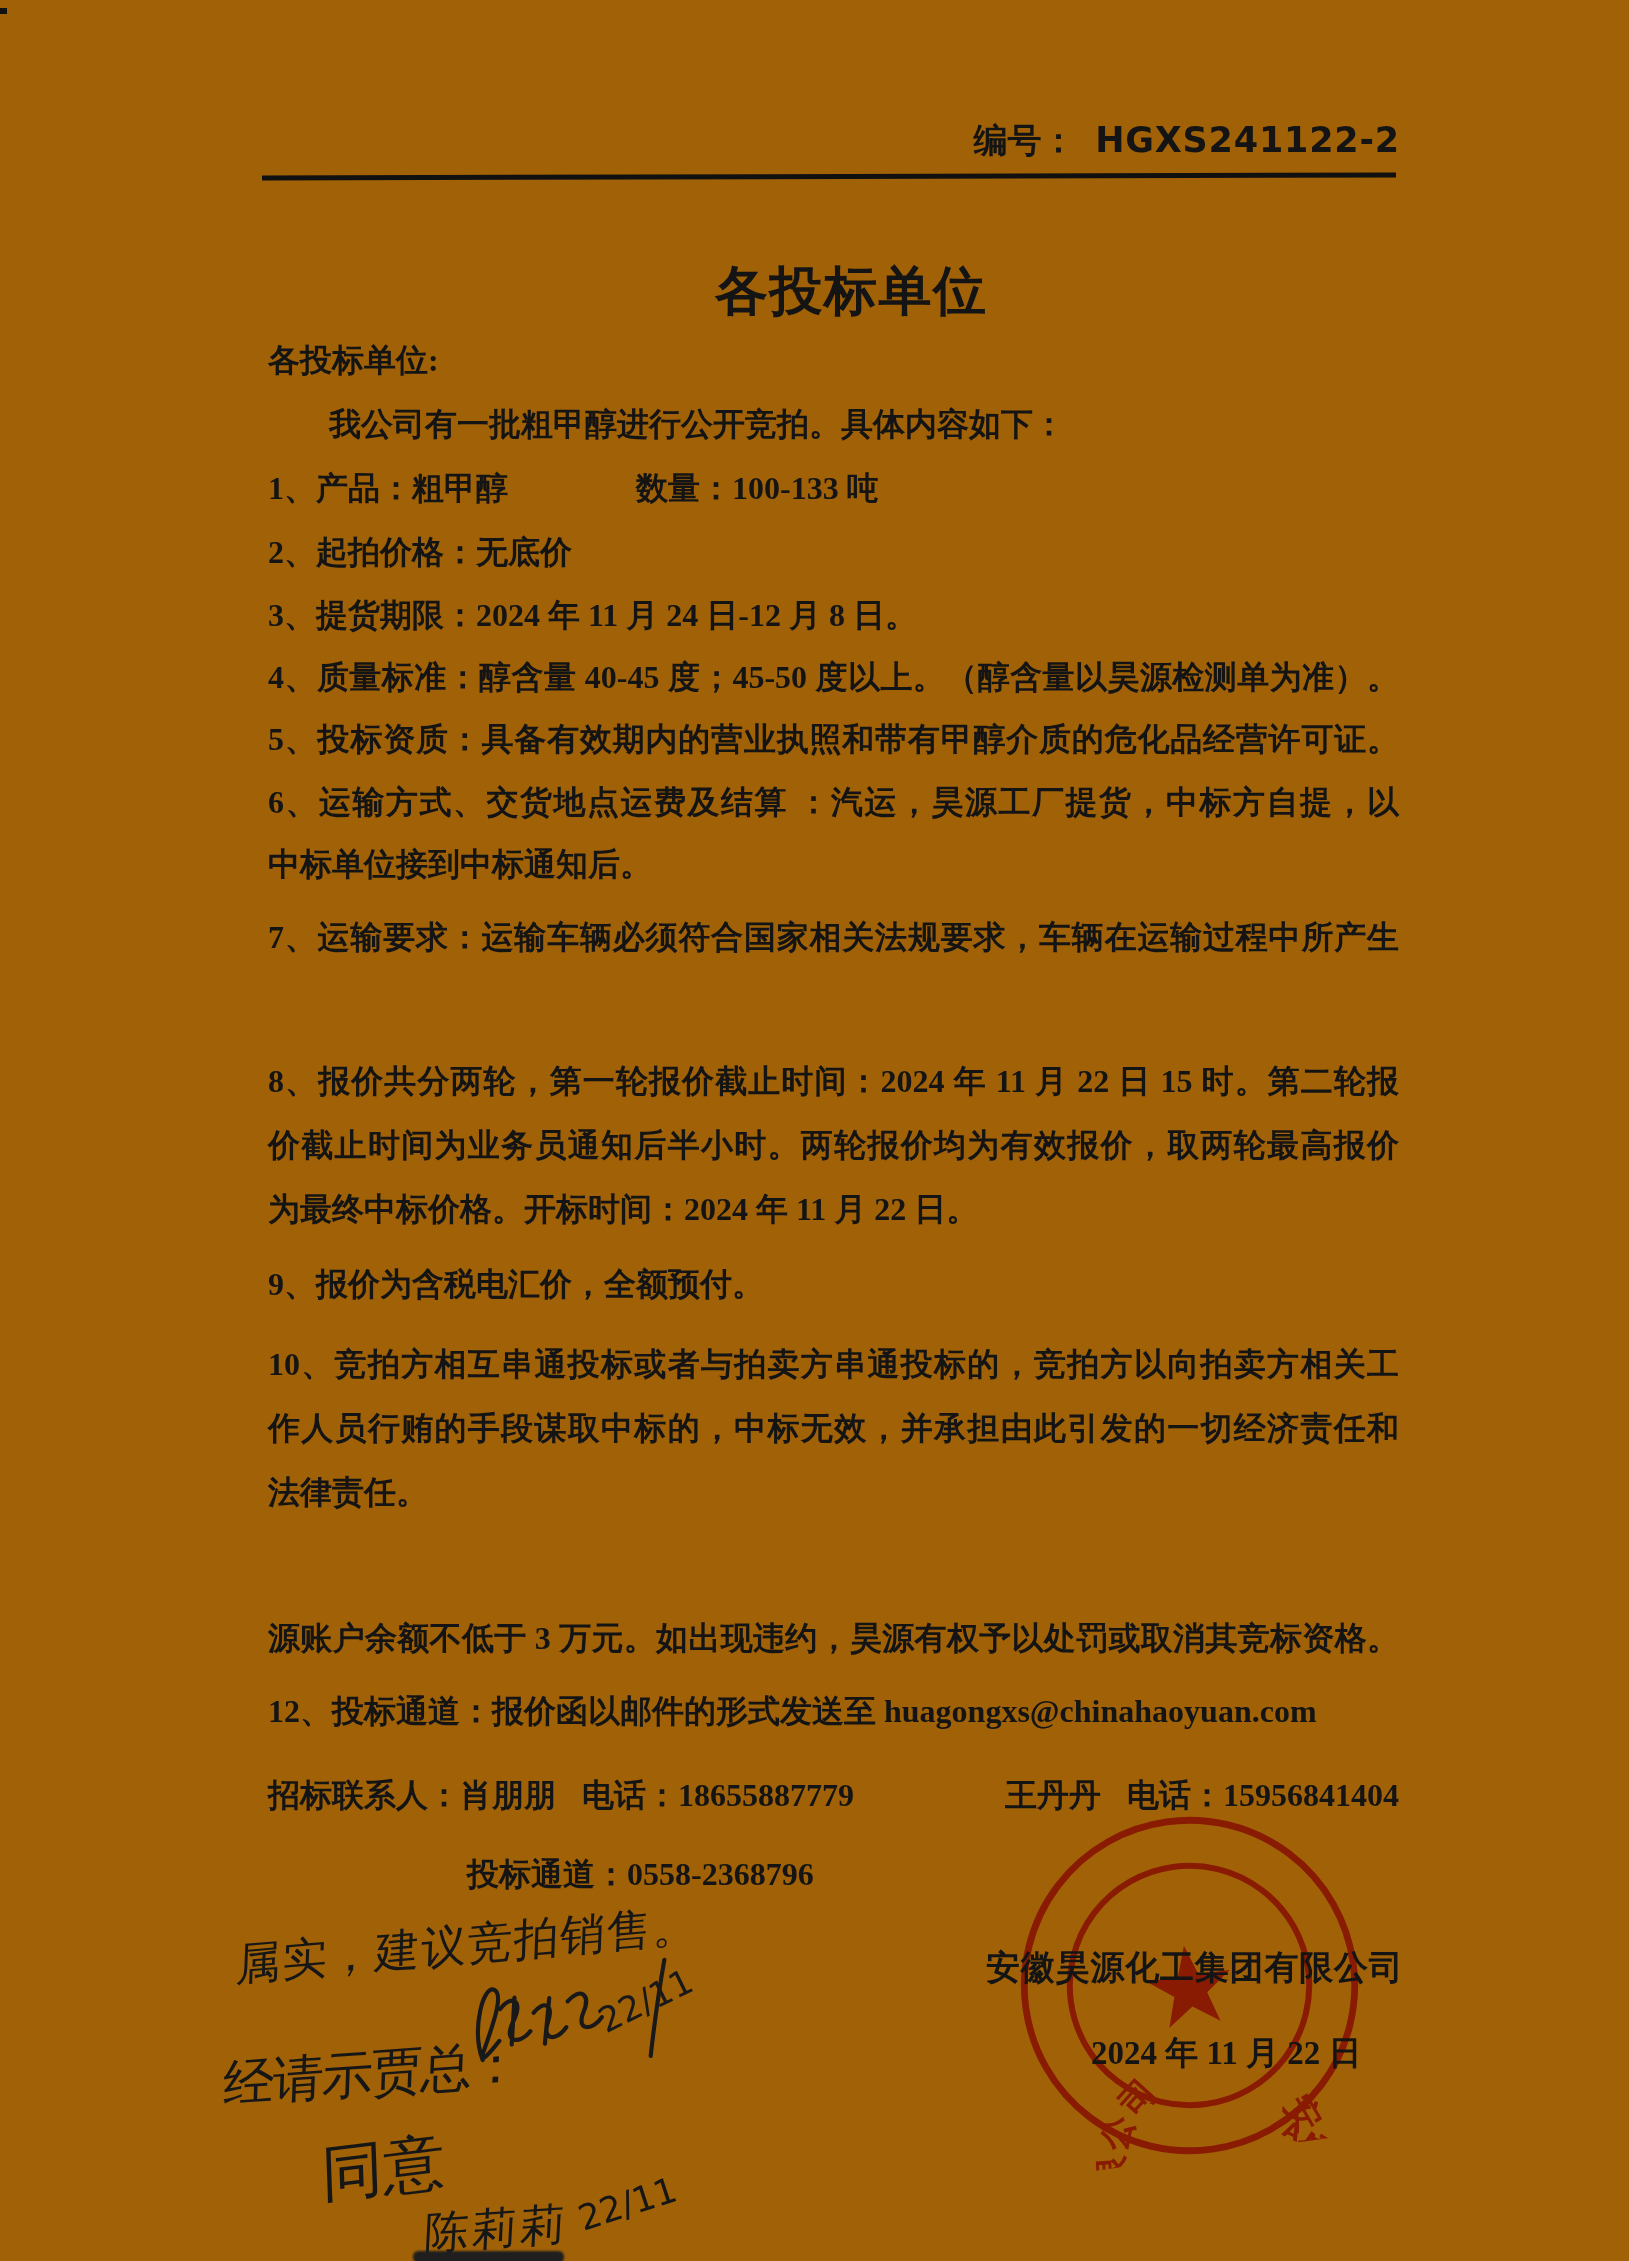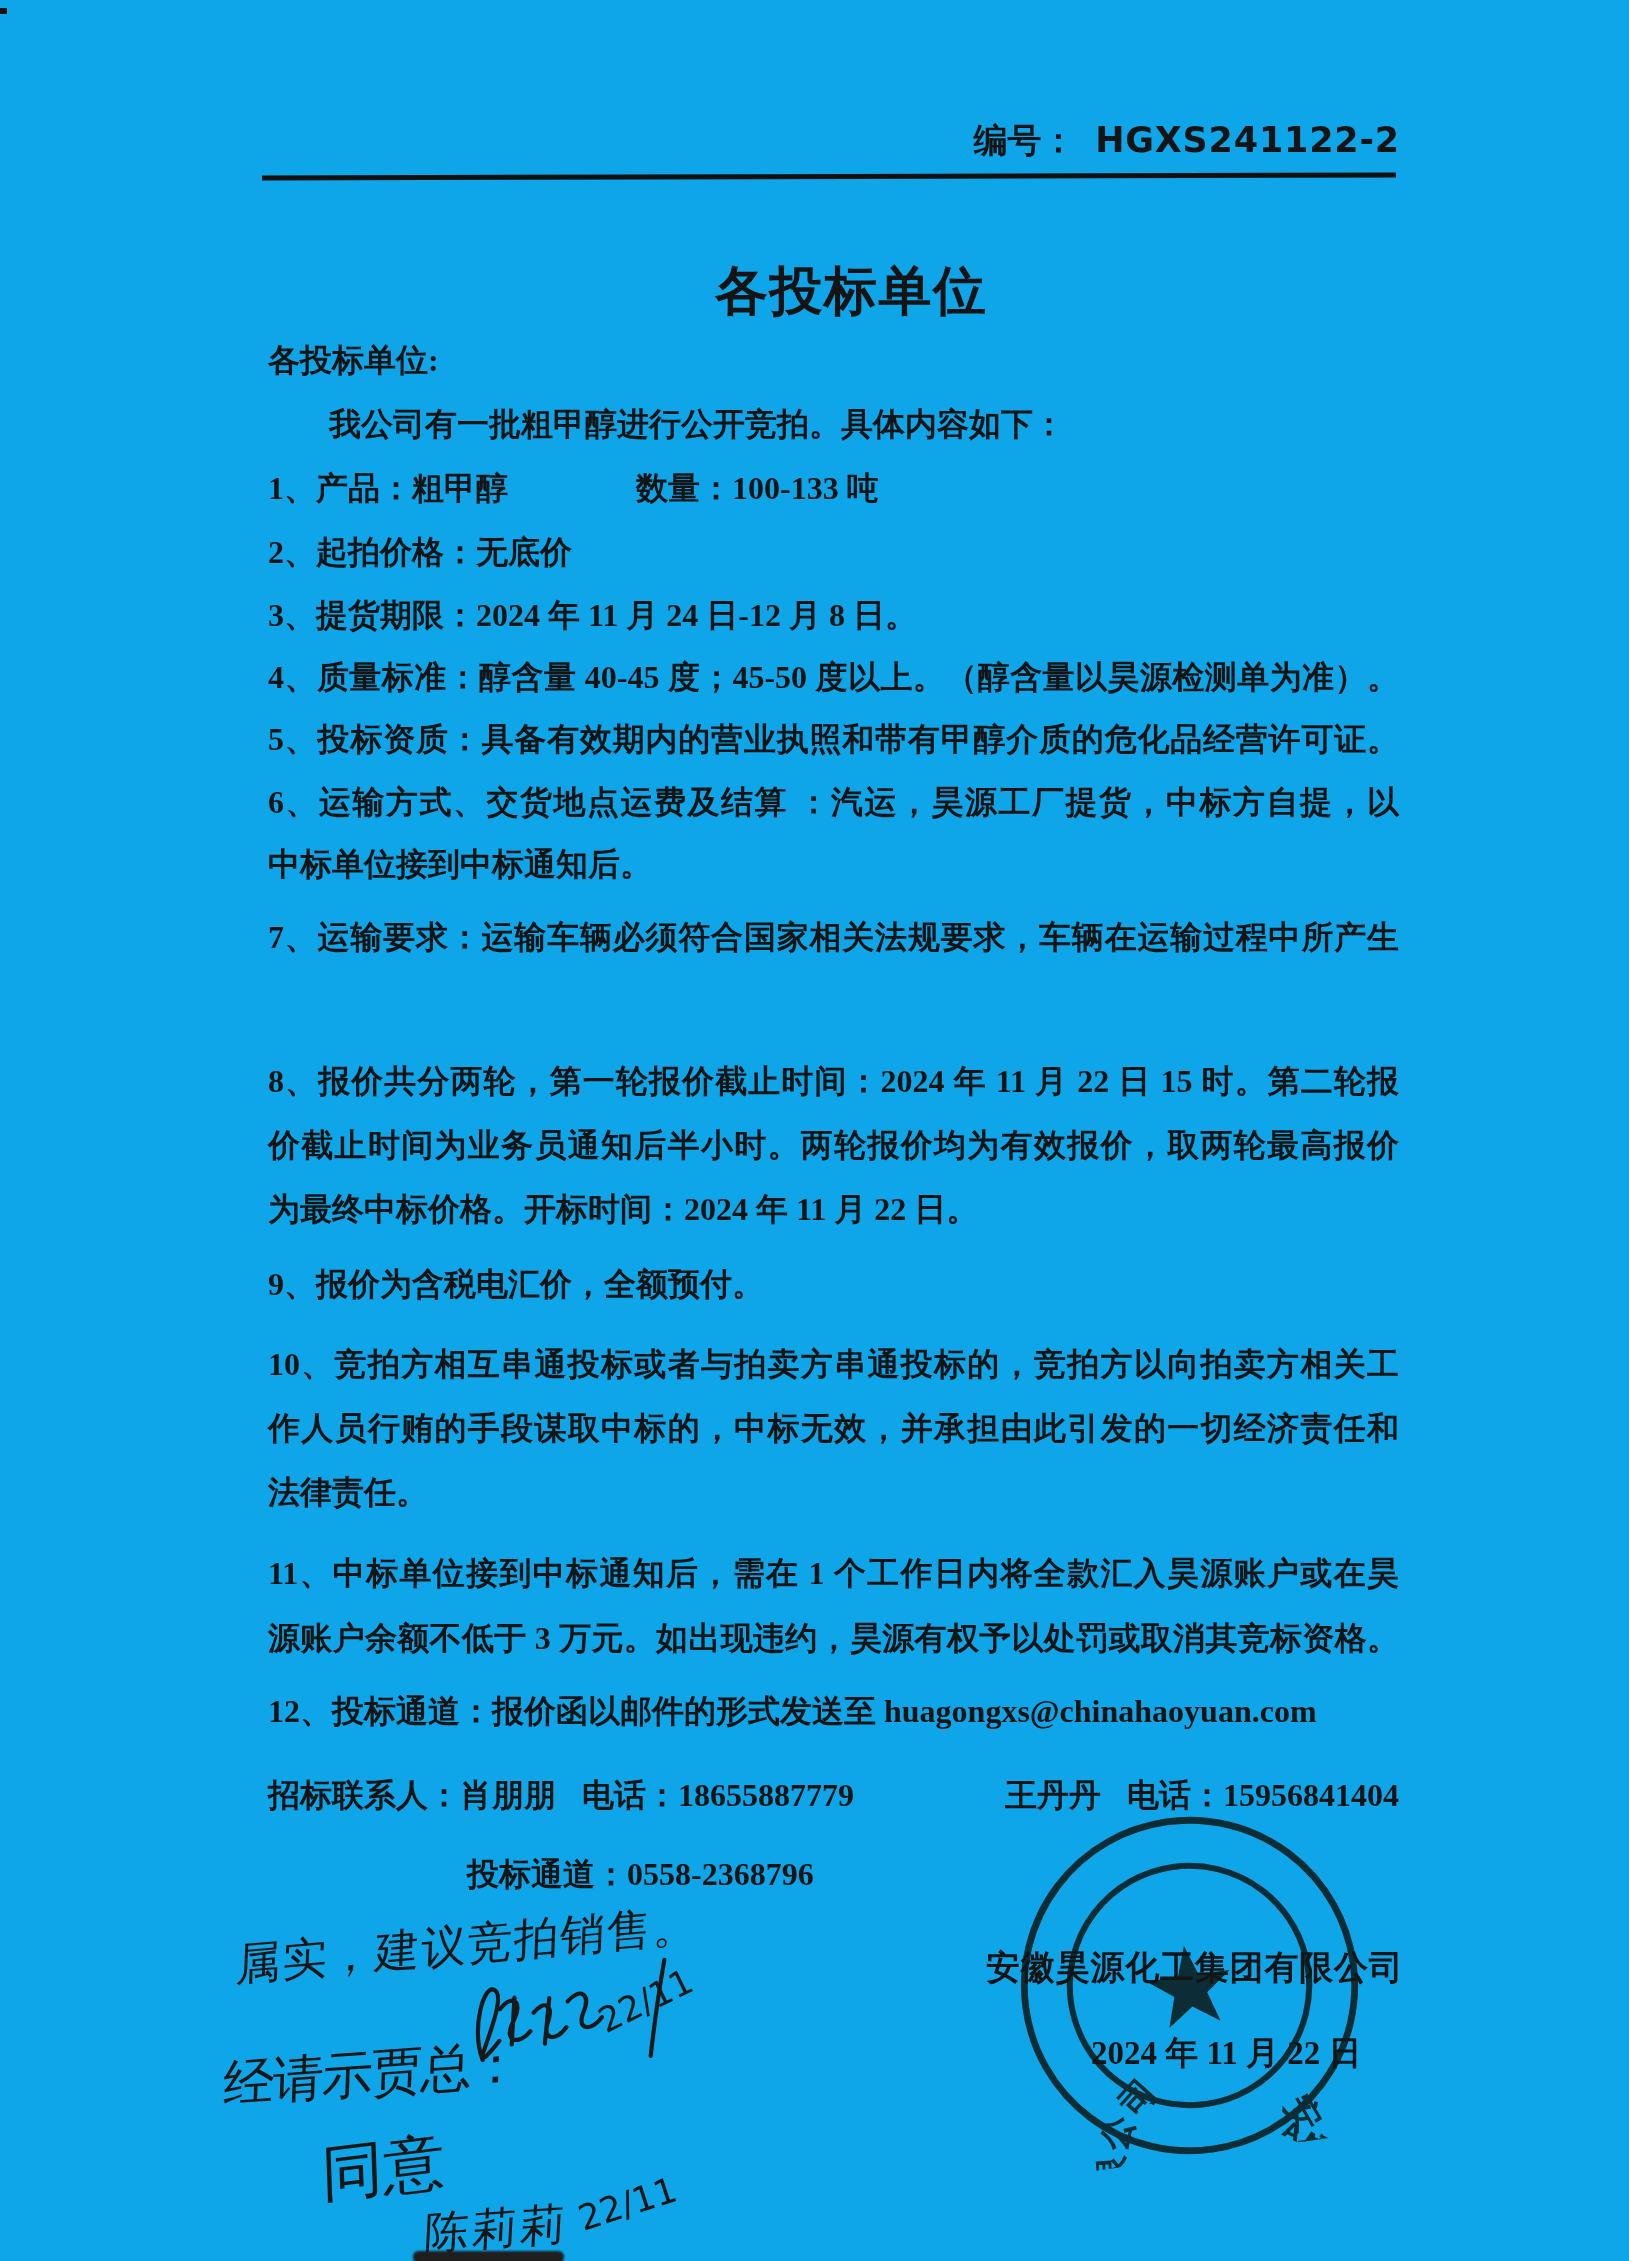--- a/index.html
+++ b/index.html
@@ -1,16 +1,16 @@
 <!DOCTYPE html>
 <html style="font-size:12px"><head>
 <meta charset="utf-8">
 <style>
   html,body{margin:0;padding:0;background:#e8e8e8;}
-  .page{position:relative;width:1630px;height:2261px;background:#0ea5e9;overflow:hidden;
+  .page{position:relative;width:1630px;height:2261px;background:#a16207;overflow:hidden;
         font-family:"Liberation Serif","DejaVu Serif",serif;color:#141414;}
 
   
   .docnum{position:absolute;top:118px;right:230px;display:flex;align-items:baseline;gap:19.6px;}
   .docnum .lab{font-size:34px;font-weight:700;}
   .docnum .num{font-family:"DejaVu Sans","Liberation Sans",sans-serif;font-size:35px;font-weight:800;letter-spacing:0.8px;}
   .rule{position:absolute;left:262px;top:174px;width:1134px;height:4.5px;background:#101010;transform:rotate(-0.15deg);}
   .title{position:absolute;left:715px;top:256px;font-size:53px;font-weight:700;letter-spacing:1.5px;margin:0;}
 
   
@@ -73,21 +73,20 @@
   <div class="bl j" style="top:785px">6、运输方式、交货地点运费及结算 ：汽运，昊源工厂提货，中标方自提，以</div>
   <div class="bl" style="top:847px">中标单位接到中标通知后。</div>
   <div class="bl j" style="top:920px">7、运输要求：运输车辆必须符合国家相关法规要求，车辆在运输过程中所产生</div>
   <div class="bl j" style="top:1064px">8、报价共分两轮，第一轮报价截止时间：2024 年 11 月 22 日 15 时。第二轮报</div>
   <div class="bl j" style="top:1128px">价截止时间为业务员通知后半小时。两轮报价均为有效报价，取两轮最高报价</div>
   <div class="bl" style="top:1192px">为最终中标价格。开标时间：2024 年 11 月 22 日。</div>
   <div class="bl" style="top:1267px">9、报价为含税电汇价，全额预付。</div>
   <div class="bl j" style="top:1347px">10、竞拍方相互串通投标或者与拍卖方串通投标的，竞拍方以向拍卖方相关工</div>
   <div class="bl j" style="top:1411px">作人员行贿的手段谋取中标的，中标无效，并承担由此引发的一切经济责任和</div>
   <div class="bl" style="top:1475px">法律责任。</div>
-  <div class="bl j" style="top:1556px">11、中标单位接到中标通知后，需在 1 个工作日内将全款汇入昊源账户或在昊</div>
   <div class="bl j" style="top:1621px">源账户余额不低于 3 万元。如出现违约，昊源有权予以处罚或取消其竞标资格。</div>
   <div class="bl" style="top:1694px">12、投标通道：报价函以邮件的形式发送至 huagongxs@chinahaoyuan.com</div>
 
   <div class="contacts">
     <span>
       <span>招标联系人：</span><span class="nm">肖朋朋</span><span>电话：</span><span>18655887779</span>
     </span>
     <span>
       <span class="nm">王丹丹</span><span>电话：</span><span>15956841404</span>
     </span>

